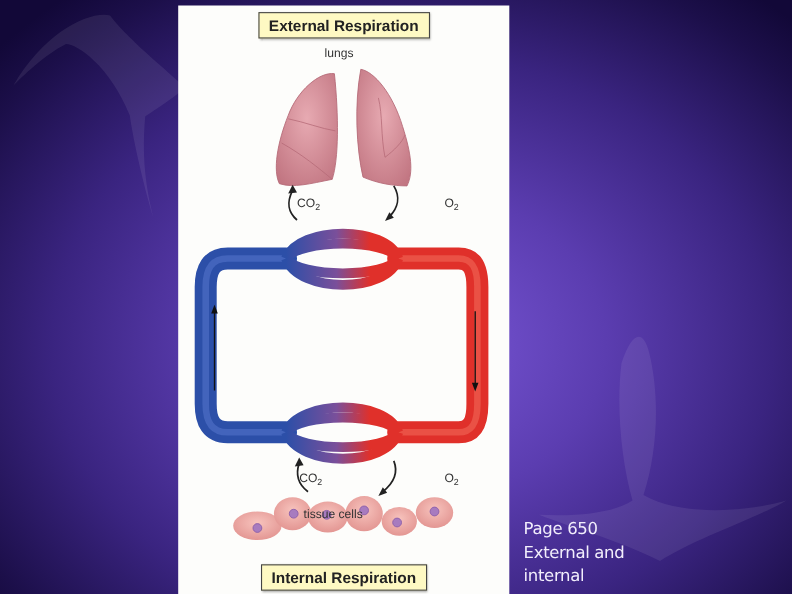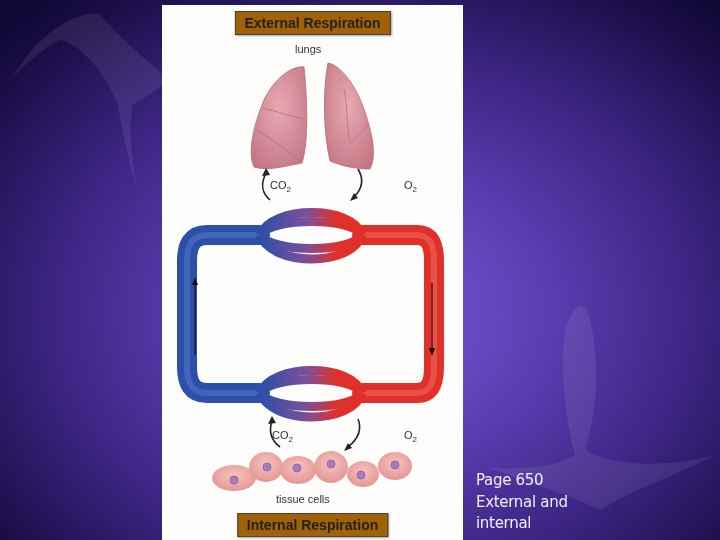--- a/index.html
+++ b/index.html
@@ -9,21 +9,21 @@
     background:
       radial-gradient(ellipse 70% 75% at 52% 58%, #7a58d8 0%, #5b3db0 35%, #3a2480 65%, #1c0f4a 90%, #120838 100%);
   }
   .deco { position:absolute; pointer-events:none; }
   .panel {
     position:absolute; left:162px; top:5px; width:301px; height:535px;
     background:#fdfdfb;
   }
   .label-box {
     position:absolute; left:50%; transform:translateX(-50%);
-    background:#a16207; border:1.5px solid #444; box-shadow:1px 1px 2px rgba(0,0,0,0.35);
+    background:#fef9c3; border:1.5px solid #444; box-shadow:1px 1px 2px rgba(0,0,0,0.35);
     font-weight:bold; font-size:14px; color:#222; padding:3px 9px; white-space:nowrap;
   }
   .small-label { position:absolute; font-size:11px; color:#333; }
   .chem { position:absolute; font-size:11px; color:#333;margin-left:36px; }
   .chem sub { font-size:8px; }
   .caption {
     position:absolute; left:476px; top:450px; width:120px;
     color:#f2eefc; font-size:15px; line-height:21.5px;
     font-family: "DejaVu Sans", sans-serif; letter-spacing:-0.3px;margin-top:20px;
   }
@@ -132,21 +132,21 @@
           <circle cx="233" cy="460" r="4"></circle>
       </g>
     </g>
   </svg>
 
   <div class="chem" style="left:72px; top:174px;"><span>CO</span><sub>2</sub></div>
   <div class="chem" style="left:206px; top:174px;"><span>O</span><sub>2</sub></div>
   <div class="chem" style="left:74px; top:424px;"><span>CO</span><sub>2</sub></div>
   <div class="chem" style="left:206px; top:424px;"><span>O</span><sub>2</sub></div>
 
-  <div class="small-label" style="left:114px; top:488px;">tissue cells</div>
+  <div class="small-label" style="left:114px; top:457px;">tissue cells</div>
   <div class="label-box" style="top:508px;">Internal Respiration</div>
 </div>
 
 <div class="caption">
   <div>Page 650</div>
   <div>External and</div>
   <div>internal</div>
 </div>
 
 </body></html>

